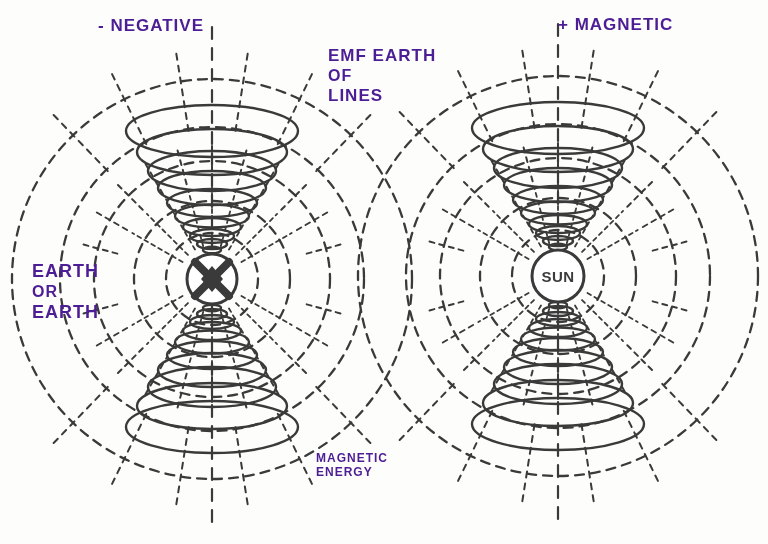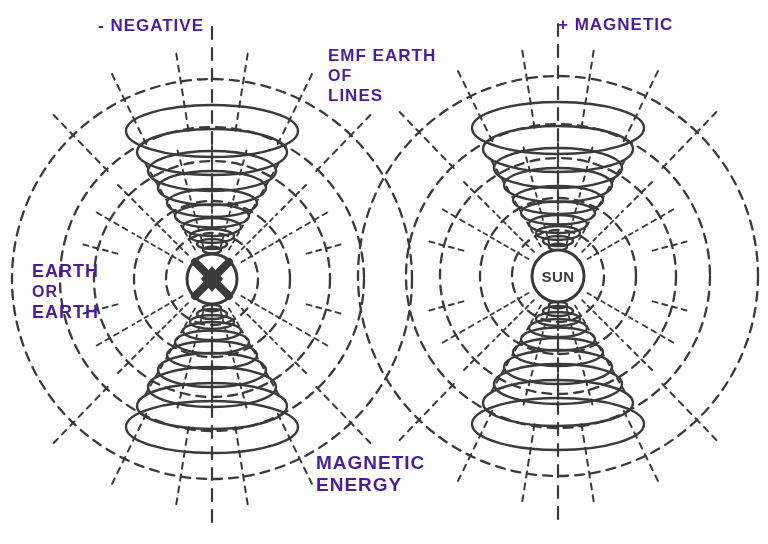--- a/index.html
+++ b/index.html
@@ -10,21 +10,21 @@
   .stage svg{position:absolute;left:0;top:0;}
   .lbl{
     position:absolute;color:#4c1d95;font-weight:bold;
     letter-spacing:1px;line-height:1.15;white-space:nowrap;
   }
   .lbl .small{font-size:16px;margin:1px 0;}
   .negative{left:98px;top:16px;font-size:17px;}
   .positive{left:558px;top:15px;font-size:17px;}
   .emf{left:328px;top:46px;width:122px;font-size:17px;}
   .earth{left:32px;top:261px;width:88px;font-size:18px;}
-  .magnetic{left:316px;top:452px;width:140px;font-size:19px;}
+  .magnetic{left:316px;top:452px;width:140px;font-size:12px;}
   .core-stroke{fill:#ffffff;stroke:var(--ink,#3a3a3a);stroke-width:3;}
   .core-x{stroke:var(--ink,#3a3a3a);stroke-width:8;stroke-linecap:round;}
   .core-diamond{fill:var(--ink,#3a3a3a);}
   .sun-text{
     font-family:"Liberation Sans",sans-serif;font-weight:bold;
     font-size:15px;fill:#3b3b3b;letter-spacing:0.5px;
   }
 </style>
 </head>
 <body>

